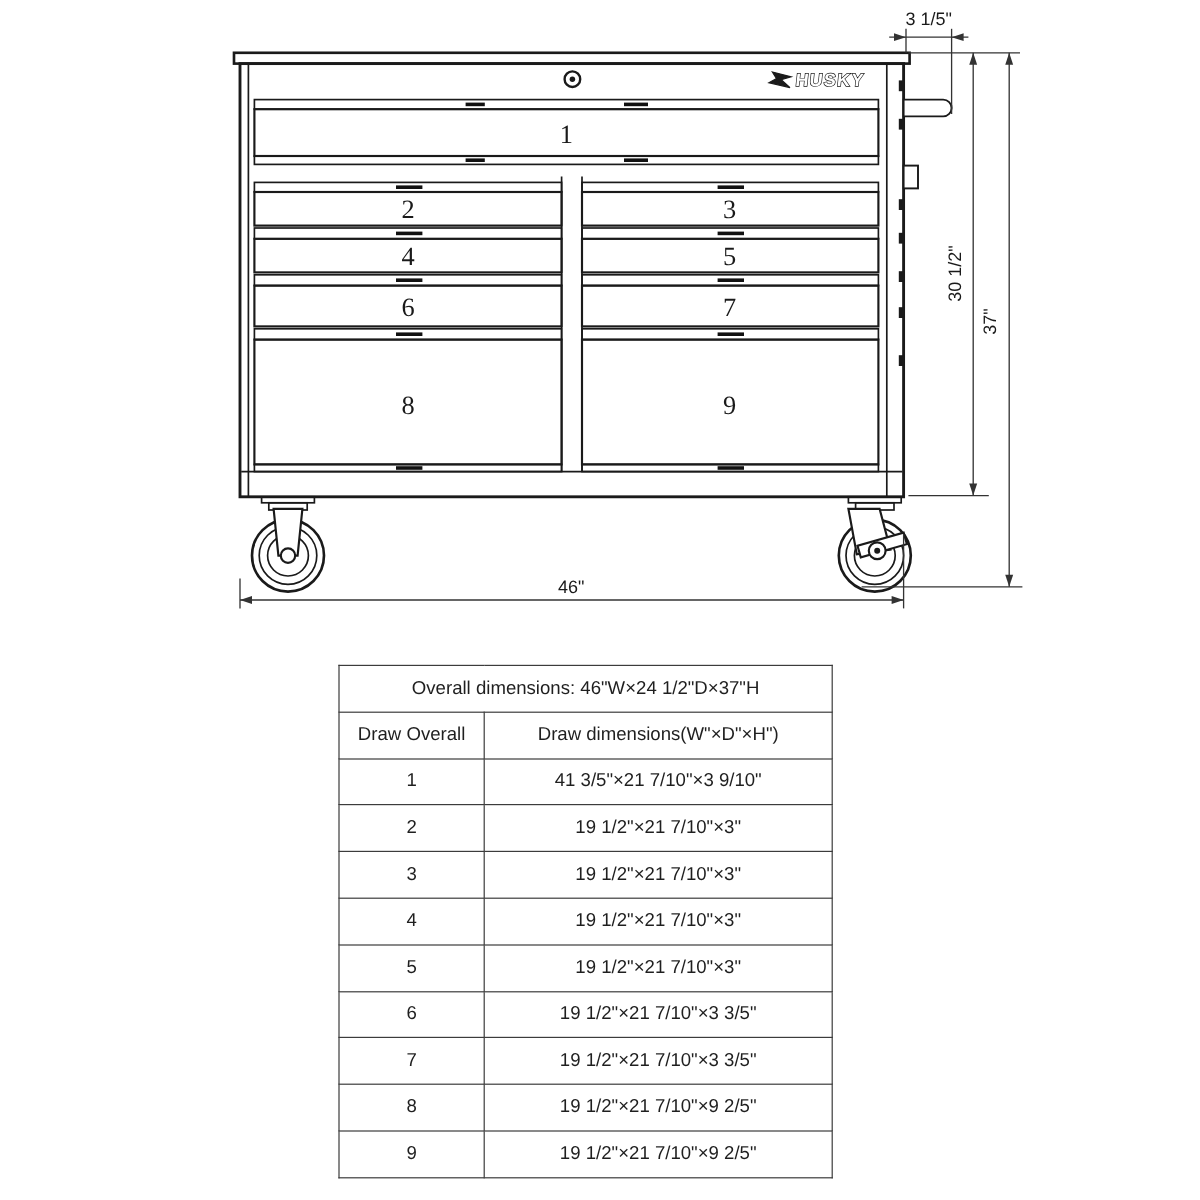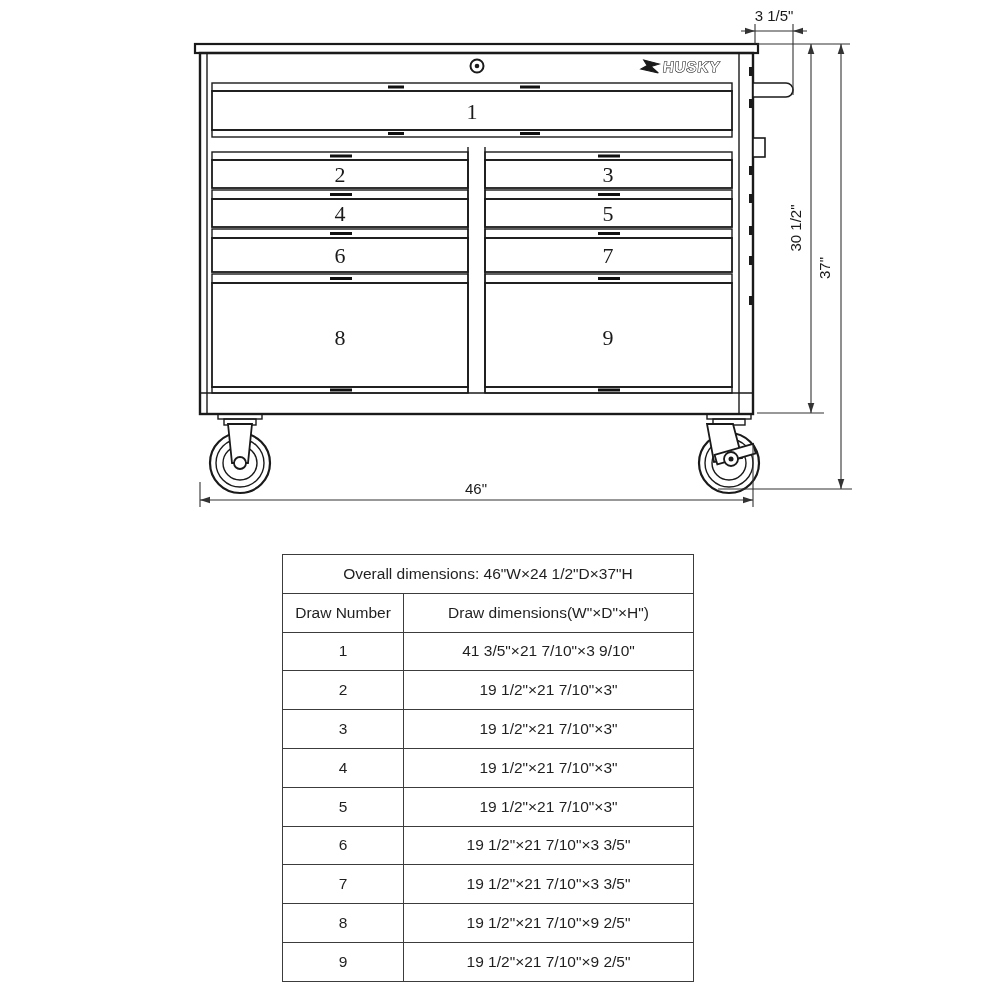--- a/index.html
+++ b/index.html
@@ -180,21 +180,21 @@
   <table class="dims-table">
     <colgroup>
         <col class="c-num">
         <col>
       </colgroup>
     <tbody>
       <tr>
         <td colspan="2">Overall dimensions: 46"W×24 1/2"D×37"H</td>
       </tr>
       <tr>
-        <td>Draw Number</td>
+        <td>Draw Overall</td>
         <td>Draw dimensions(W"×D"×H")</td>
       </tr>
     </tbody>
     <tbody id="rows-body">
     <tr>
       <td>1</td>
       <td>41 3/5"×21 7/10"×3 9/10"</td>
     </tr>
 
     <tr>

